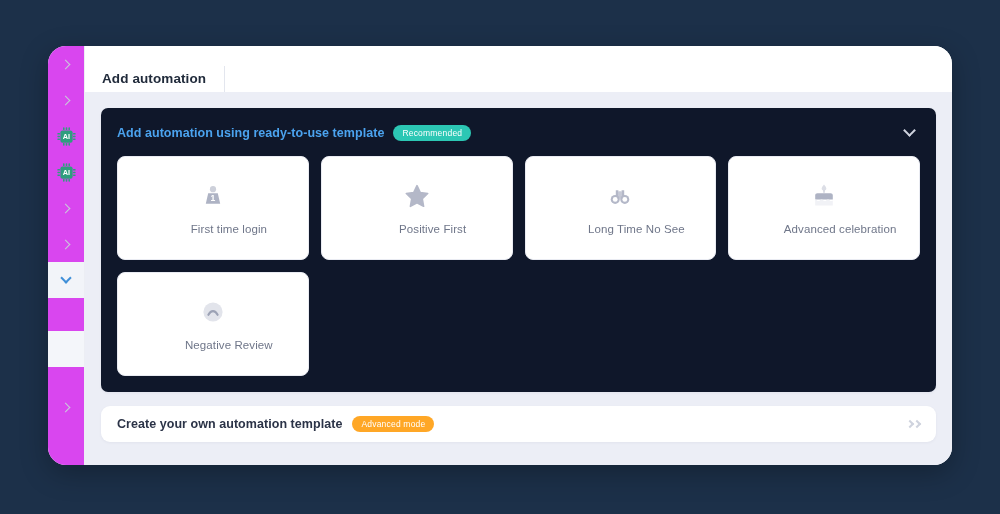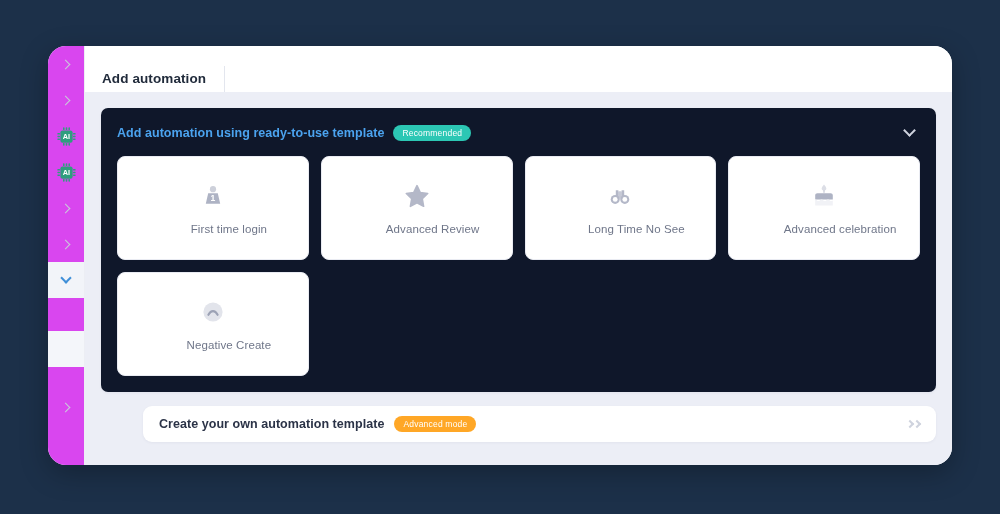--- a/index.html
+++ b/index.html
@@ -181,21 +181,20 @@
     margin-top: 14px;
     background: #ffffff;
     border-radius: 9px;
     height: 36px;
     display: flex;
     align-items: center;
     padding: 0 16px;
     gap: 10px;
     box-shadow: 0 1px 3px rgba(30,40,70,.05);
     cursor: pointer;
-    margin-left: 42px;
   }
   .bottom-title {
     font-size: 12.5px;
     font-weight: bold;
     color: #2b3347;
     letter-spacing: .05px;
   }
   .dbl-chev {
     margin-left: auto;
     display: flex;
@@ -319,21 +318,21 @@
             <span class="tpl-label">First time login</span>
           </div>
 
 
           <div class="tpl-card">
             <span class="tpl-icon">
               <svg width="28" height="28" viewBox="0 0 28 28">
                 <path d="M14 3.6 l3.3 6.9 7.4 1-5.4 5.3 1.3 7.5-6.6-3.6-6.6 3.6 1.3-7.5L3.3 11.5l7.4-1z" fill="#b4b8c8" stroke="#b4b8c8" stroke-width="1.6" stroke-linejoin="round"></path>
               </svg>
             </span>
-            <span class="tpl-label">Advanced Review</span>
+            <span class="tpl-label">Positive First</span>
           </div>
 
           <div class="tpl-card">
             <span class="tpl-icon">
               <svg width="28" height="28" viewBox="0 0 28 28">
                 <path d="M9.8 8.2h2.6v11h-2.6z" fill="#b4b8c8"></path>
                 <path d="M15.6 8.2h2.6v11h-2.6z" fill="#b4b8c8"></path>
                 <rect x="12" y="9.2" width="4" height="7.5" rx="1" fill="#c6c9d6"></rect>
                 <circle cx="9.2" cy="17.4" r="4.5" fill="#b4b8c8"></circle>
                 <circle cx="18.8" cy="17.4" r="4.5" fill="#b4b8c8"></circle>
@@ -357,21 +356,21 @@
             <span class="tpl-label">Advanced celebration</span>
           </div>
 
           <div class="tpl-card">
             <span class="tpl-icon">
               <svg width="28" height="28" viewBox="0 0 28 28">
                 <circle cx="14" cy="14" r="9.6" fill="#e2e4eb"></circle>
                 <path d="M9.4 16.8c1.3-2.5 3-3.7 4.6-3.7s3.3 1.2 4.6 3.7" stroke="#9ca2b5" stroke-width="2.1" stroke-linecap="round" fill="none"></path>
               </svg>
             </span>
-            <span class="tpl-label">Negative Create</span>
+            <span class="tpl-label">Negative Review</span>
           </div>
 
 
         </div>
       </div>
 
       <div class="bottom-bar">
         <span class="bottom-title">Create your own automation template</span>
         <span class="badge badge-advanced">Advanced mode</span>
         <span class="dbl-chev">

